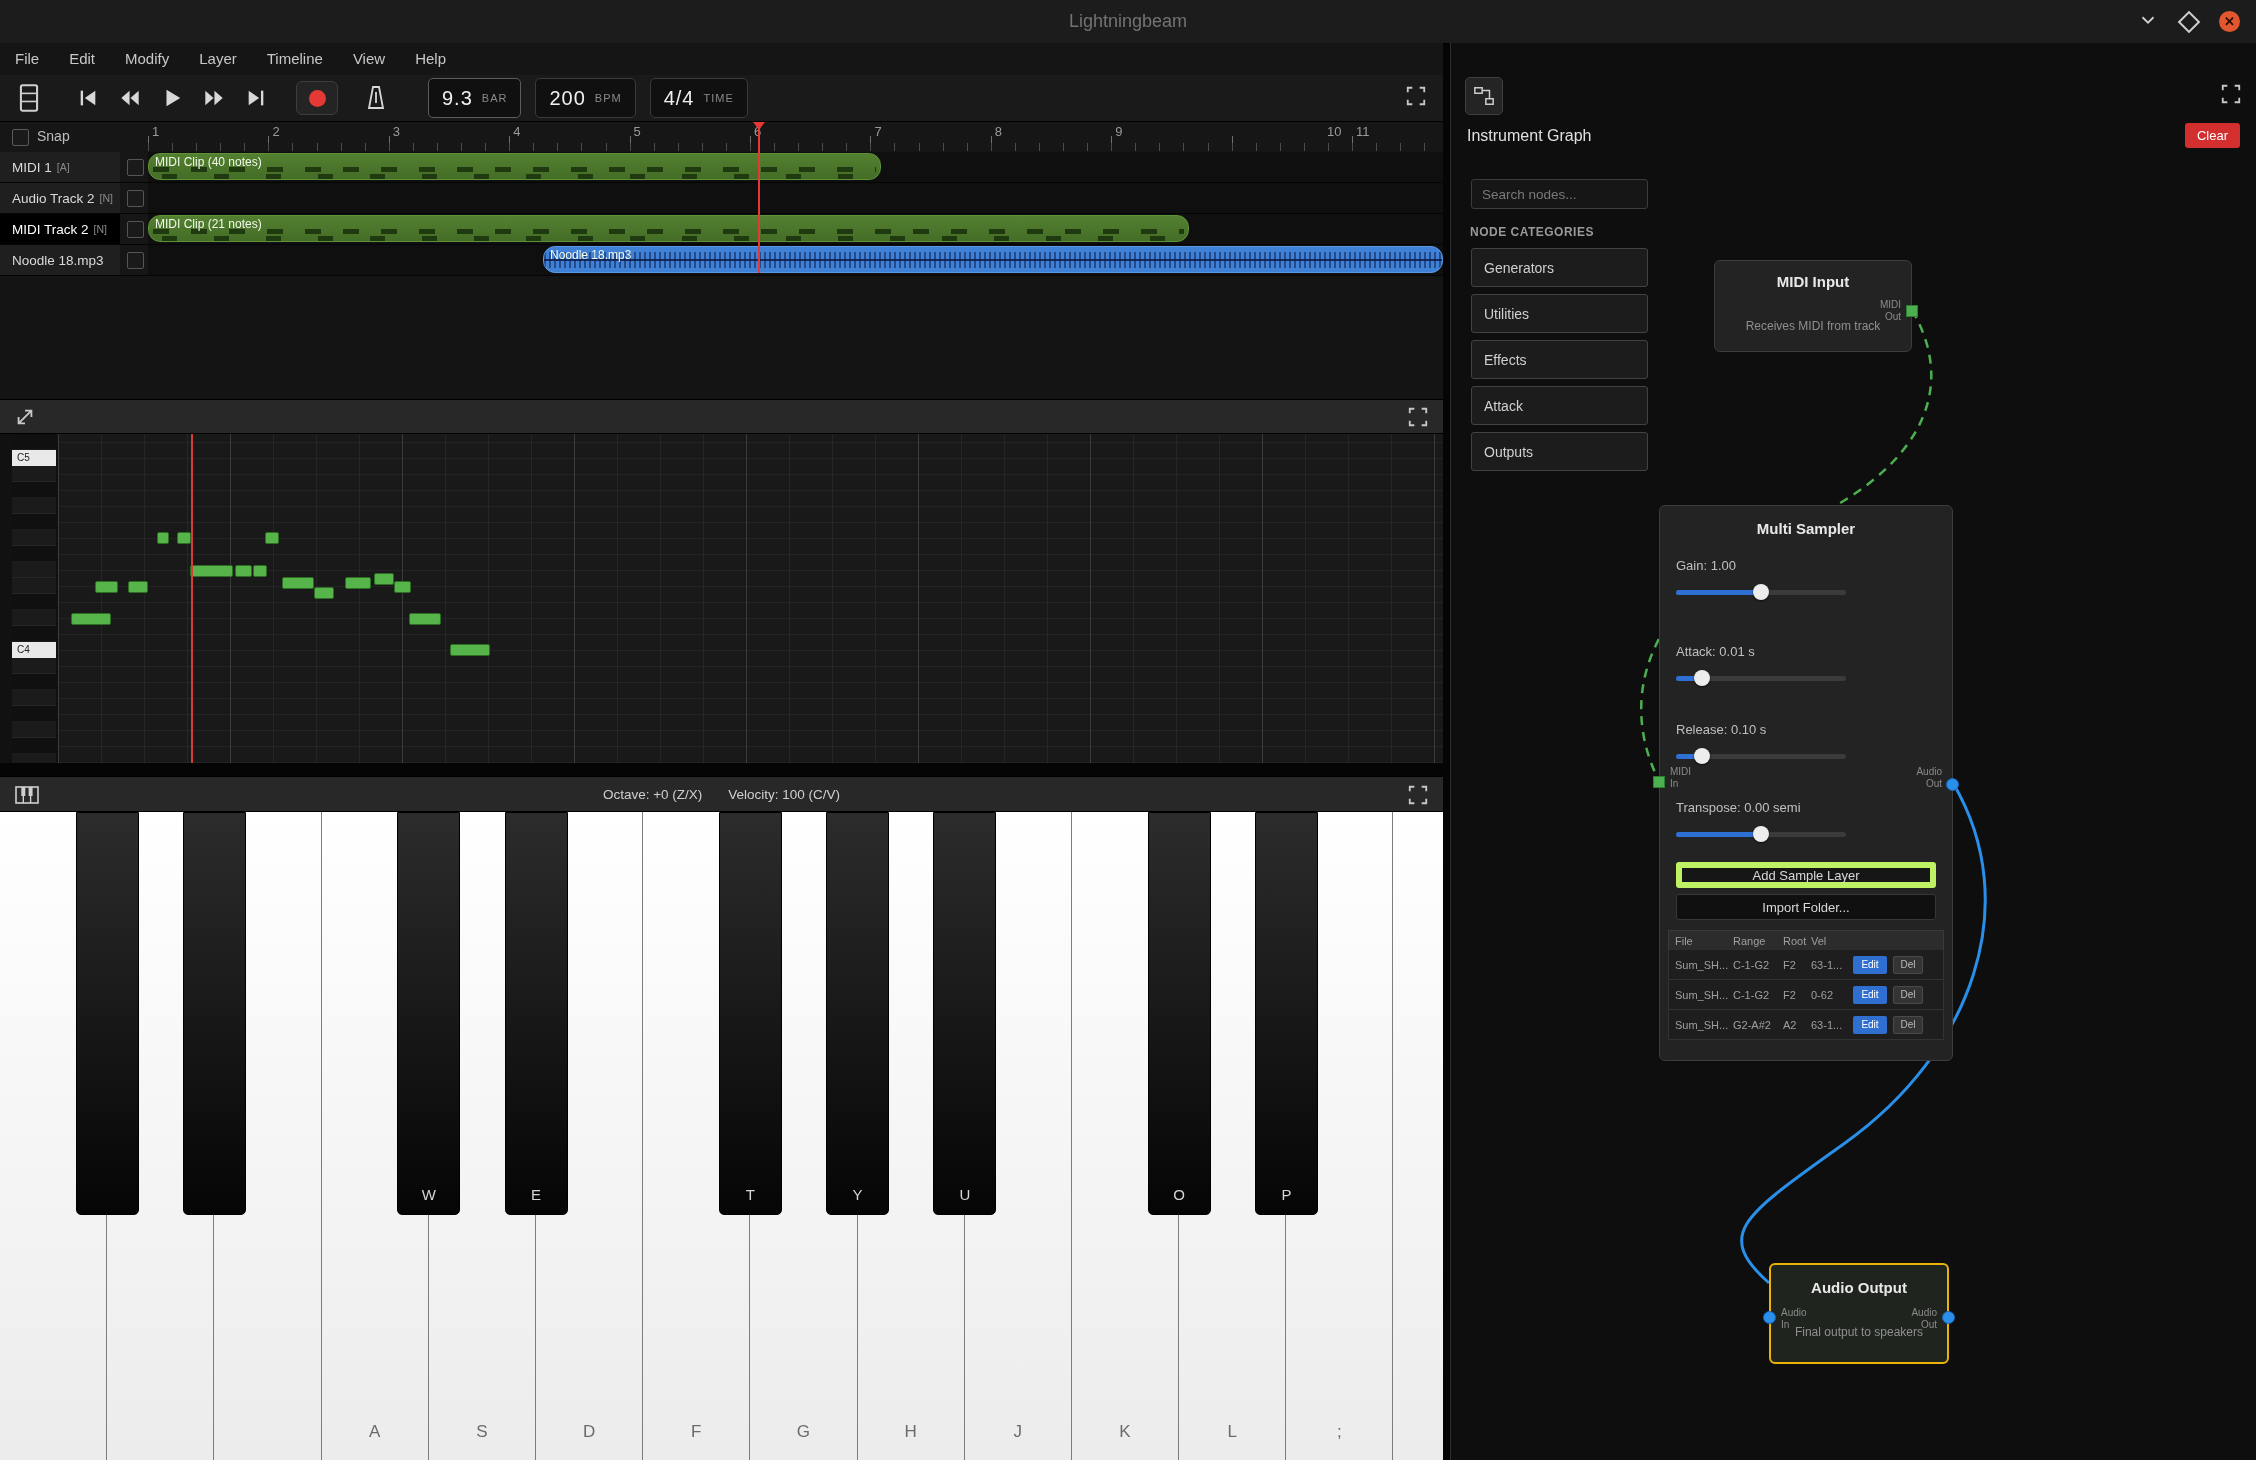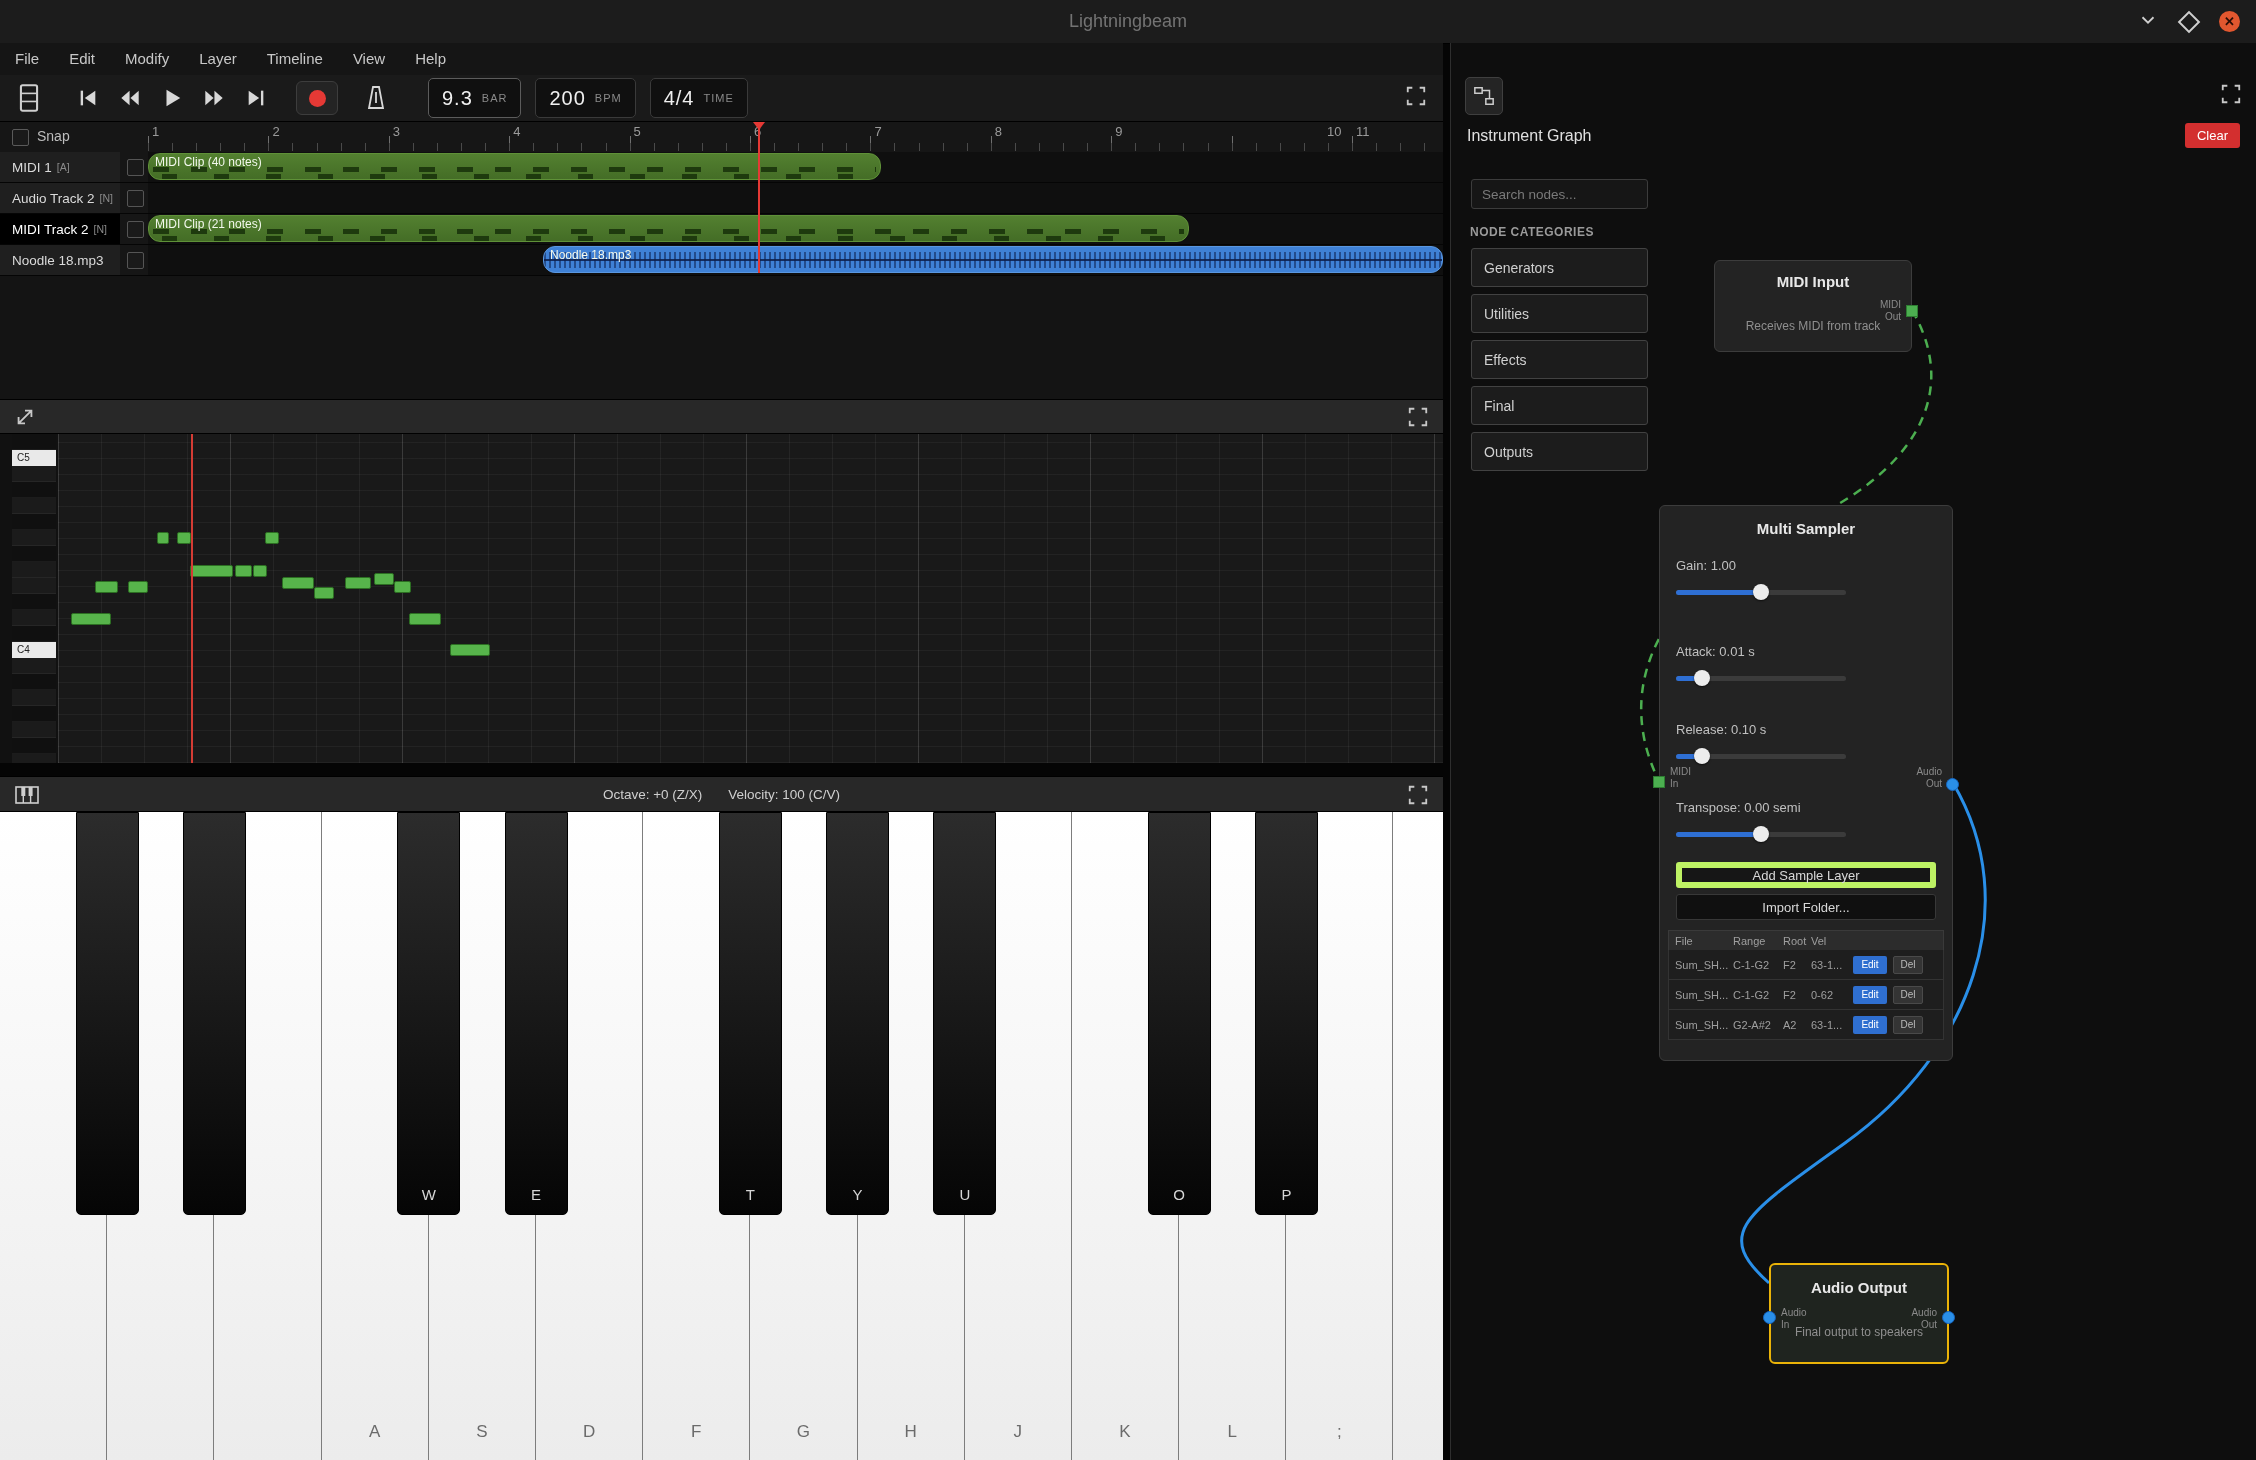--- a/index.html
+++ b/index.html
@@ -457,21 +457,21 @@
         </svg>
     </span>
     <div class="rp-title">Instrument Graph</div>
     <button class="clear-btn">Clear</button>
     <input class="search" placeholder="Search nodes..." style="">
     <div class="cat-header">NODE CATEGORIES</div>
     <div class="cat-list">
         <button class="cat-btn">Generators</button>
         <button class="cat-btn">Utilities</button>
         <button class="cat-btn">Effects</button>
-        <button class="cat-btn">Final</button>
+        <button class="cat-btn">Attack</button>
         <button class="cat-btn">Outputs</button>
       </div>
 
     <svg class="wires" viewBox="0 0 806 1417">
       <path d="M 461 267 C 514 358 452 436 346 482 C 210 540 160 642 208 738" fill="none" stroke="#4caf50" stroke-width="2.5" stroke-dasharray="9 7"></path>
       <path d="M 502 740 C 574 862 520 1010 394 1100 C 294 1172 262 1190 318 1240" fill="none" stroke="#2a8fe8" stroke-width="3"></path>
     </svg>
 
     <div class="gnode node-midi-in">
       <div class="ntitle" style="top:12px;">MIDI Input</div>

